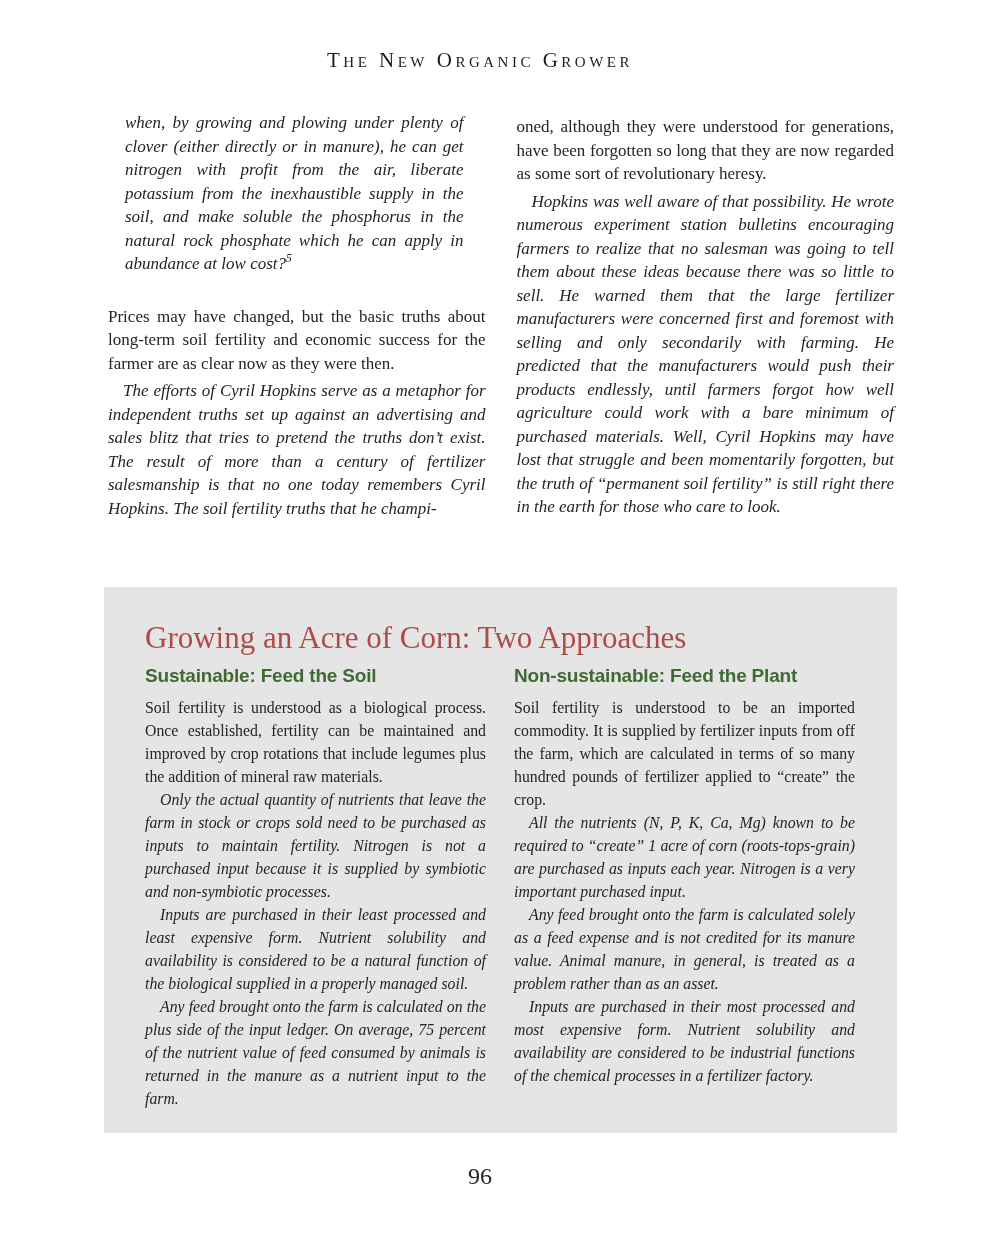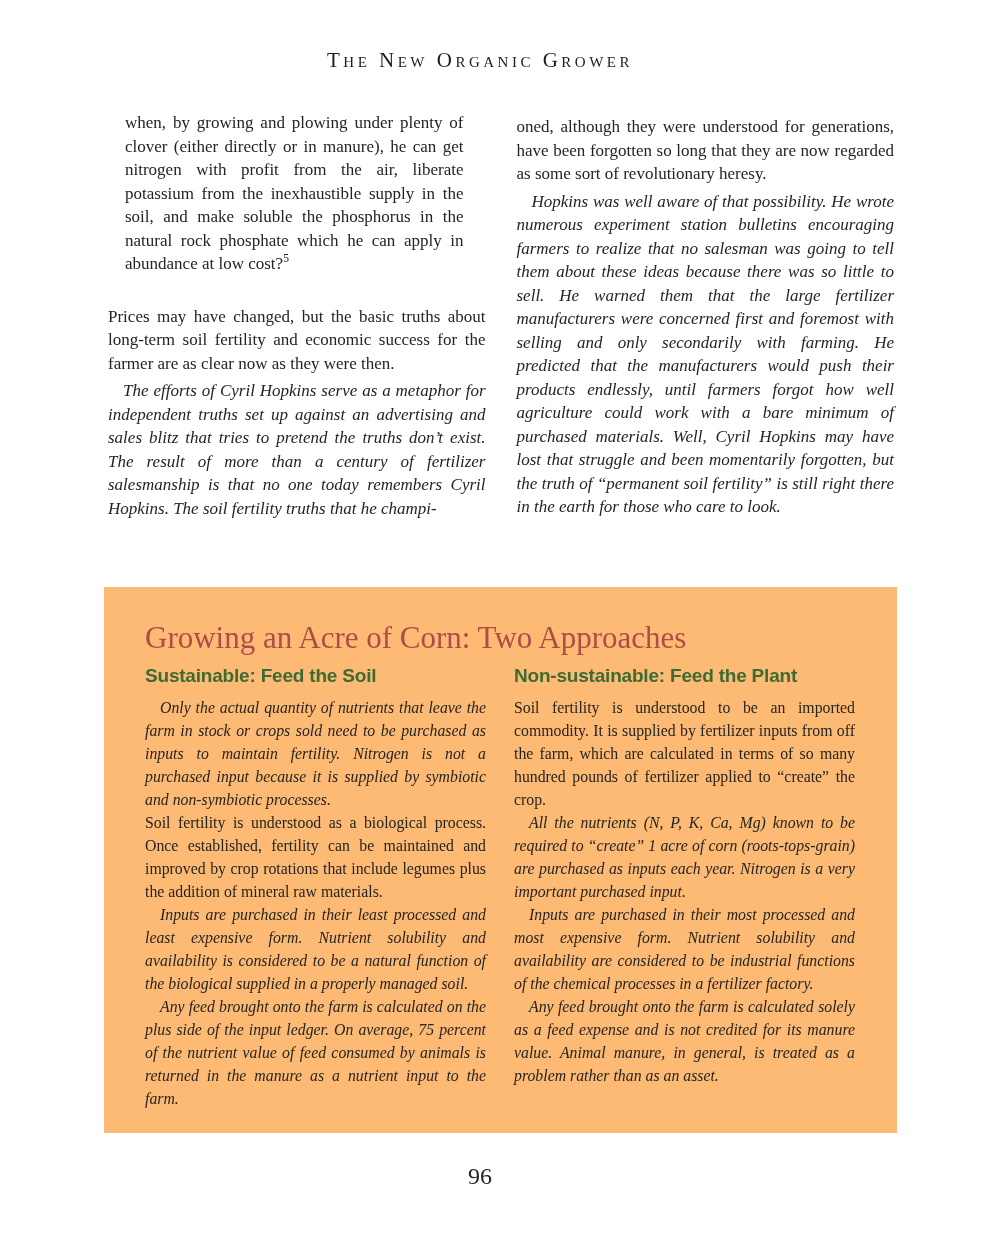--- a/index.html
+++ b/index.html
@@ -39,37 +39,38 @@
   }
   .col {
     width: 386px;
     font-size: 17px;
     line-height: 23.5px;
     text-align: justify;
     color: #262420;
   }
   .quote {
     margin: 0 26px 29px 21px;
+    font-style: italic;
   }
   .fn-sup {
     font-size: 0.68em;
     vertical-align: super;
     line-height: 0;
   }
   .body-p { margin: 4px; }
   .indent { text-indent: 15px; font-style: italic; }
 
   
   .feature-box {
     position: absolute;
     left: 104px;
     top: 587px;
     width: 793px;
     height: 546px;
-    background: #fdba74;
+    background: #e5e5e5;
     padding: 30px 42px 0 41px;
   }
   .box-title {
     margin: 2px 0 0 0;
     font-weight: normal;
     font-size: 31px;
     line-height: 38px;
     color: #AF4C48;
     font-family: "Liberation Serif", serif;
   }
@@ -129,32 +130,32 @@
   </main>
 
   <section class="feature-box">
 
     <h2 class="box-title">Growing an Acre of Corn: Two Approaches</h2>
 
     <div class="box-columns">
 
       <div class="box-col">
         <h3 class="box-heading">Sustainable: Feed the Soil</h3>
+        <p class="box-p">Soil fertility is understood as a biological process. Once established, fertility can be maintained and improved by crop rotations that include legumes plus the addition of mineral raw materials.</p>
         <p class="box-p indent">Only the actual quantity of nutrients that leave the farm in stock or crops sold need to be purchased as inputs to maintain fertility. Nitrogen is not a purchased input because it is supplied by symbiotic and non-symbiotic processes.</p>
-        <p class="box-p">Soil fertility is understood as a biological process. Once established, fertility can be maintained and improved by crop rotations that include legumes plus the addition of mineral raw materials.</p>
         <p class="box-p indent">Inputs are purchased in their least processed and least expensive form. Nutrient solubility and availability is considered to be a natural function of the biological supplied in a properly managed soil.</p>
         <p class="box-p indent">Any feed brought onto the farm is calculated on the plus side of the input ledger. On average, 75 percent of the nutrient value of feed consumed by animals is returned in the manure as a nutrient input to the farm.</p>
       </div>
 
       <div class="box-col">
         <h3 class="box-heading">Non-sustainable: Feed the Plant</h3>
         <p class="box-p">Soil fertility is understood to be an imported commodity. It is supplied by fertilizer inputs from off the farm, which are calculated in terms of so many hundred pounds of fertilizer applied to “create” the crop.</p>
         <p class="box-p indent">All the nutrients (N, P, K, Ca, Mg) known to be required to “create” 1 acre of corn (roots-tops-grain) are purchased as inputs each year. Nitrogen is a very important purchased input.</p>
+        <p class="box-p indent">Any feed brought onto the farm is calculated solely as a feed expense and is not credited for its manure value. Animal manure, in general, is treated as a problem rather than as an asset.</p>
         <p class="box-p indent">Inputs are purchased in their most processed and most expensive form. Nutrient solubility and availability are considered to be industrial functions of the chemical processes in a fertilizer factory.</p>
-        <p class="box-p indent">Any feed brought onto the farm is calculated solely as a feed expense and is not credited for its manure value. Animal manure, in general, is treated as a problem rather than as an asset.</p>
       </div>
 
     </div>
   </section>
 
   <footer class="folio">96</footer>
 
 </div>
 
 </body></html>

